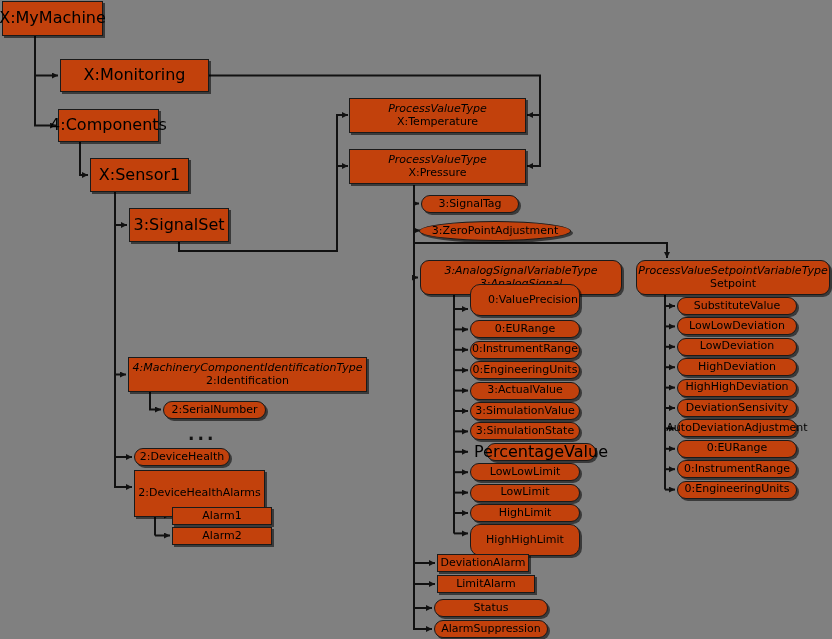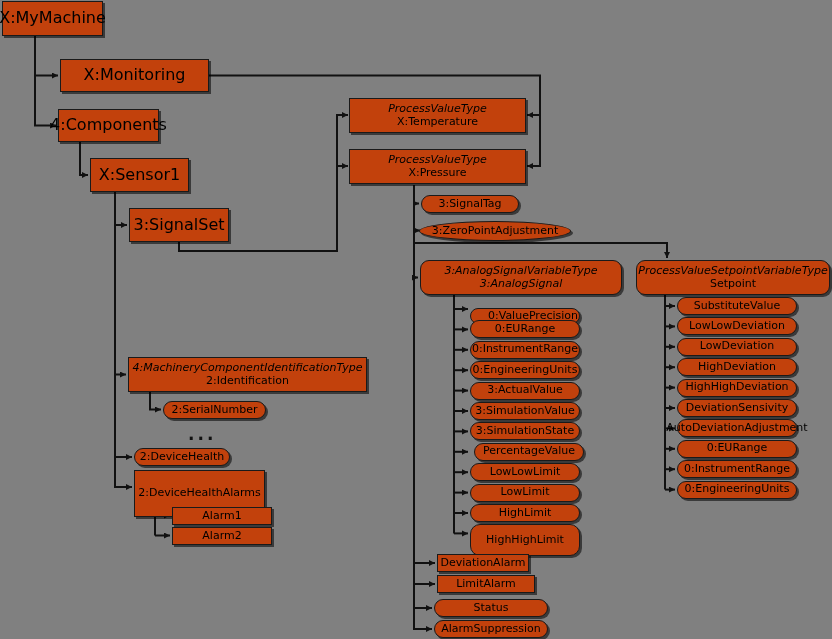--- a/index.html
+++ b/index.html
@@ -187,42 +187,42 @@
         <path d="M665,408 L675,408" marker-end="url(#ar)"></path>
         <path d="M665,428.4 L675,428.4" marker-end="url(#ar)"></path>
         <path d="M665,448.79999999999995 L675,448.79999999999995" marker-end="url(#ar)"></path>
         <path d="M665,469.2 L675,469.2" marker-end="url(#ar)"></path>
         <path d="M665,489.6 L675,489.6" marker-end="url(#ar)"></path>
         <path d="M665,295 L665,489.6"></path>
       </g>
   </svg>
 
   <div id="analog-children">
-      <div class="node pill" style="left: 470px; top: 308px; width: 110px; height: 16px; font-size: 11px; padding-left: 16px;">
+      <div class="node pill" style="left: 470px; top: 284px; width: 110px; height: 32px; font-size: 11px; padding-left: 16px;">
         <span class="tline">0:ValuePrecision</span>
       </div>
       <div class="node pill" style="left: 470px; top: 320.4px; width: 110px; height: 18px; font-size: 11px;">
         <span class="tline">0:EURange</span>
       </div>
       <div class="node pill" style="left: 470px; top: 340.8px; width: 110px; height: 18px; font-size: 11px;">
         <span class="tline">0:InstrumentRange</span>
       </div>
       <div class="node pill" style="left: 470px; top: 361.2px; width: 110px; height: 18px; font-size: 11px;">
         <span class="tline">0:EngineeringUnits</span>
       </div>
       <div class="node pill" style="left: 470px; top: 381.6px; width: 110px; height: 18px; font-size: 11px;">
         <span class="tline">3:ActualValue</span>
       </div>
       <div class="node pill" style="left: 470px; top: 402px; width: 110px; height: 18px; font-size: 11px;">
         <span class="tline">3:SimulationValue</span>
       </div>
       <div class="node pill" style="left: 470px; top: 422.4px; width: 110px; height: 18px; font-size: 11px;">
         <span class="tline">3:SimulationState</span>
       </div>
-      <div class="node pill" style="left: 474px; top: 442.8px; width: 110px; height: 18px; font-size: 11px;">
+      <div class="node pill" style="left: 486px; top: 442.8px; width: 110px; height: 18px; font-size: 16px;">
         <span class="tline">PercentageValue</span>
       </div>
       <div class="node pill" style="left: 470px; top: 463.2px; width: 110px; height: 18px; font-size: 11px;">
         <span class="tline">LowLowLimit</span>
       </div>
       <div class="node pill" style="left: 470px; top: 483.6px; width: 110px; height: 18px; font-size: 11px;">
         <span class="tline">LowLimit</span>
       </div>
       <div class="node pill" style="left: 470px; top: 504px; width: 110px; height: 18px; font-size: 11px;">
         <span class="tline">HighLimit</span>

